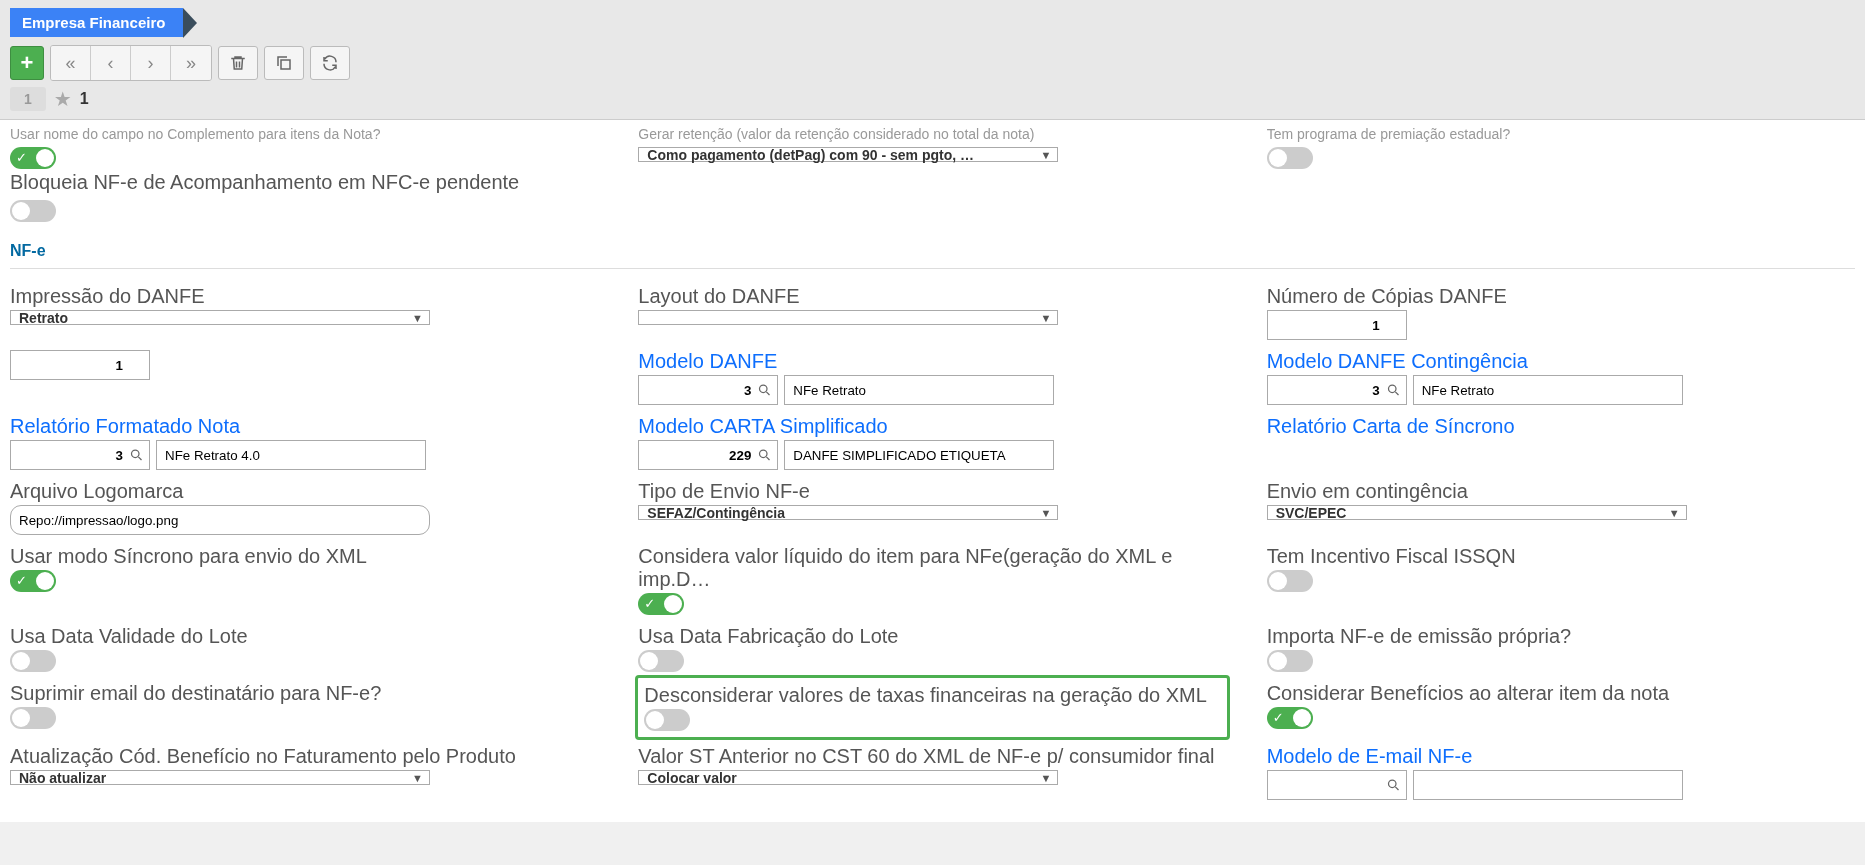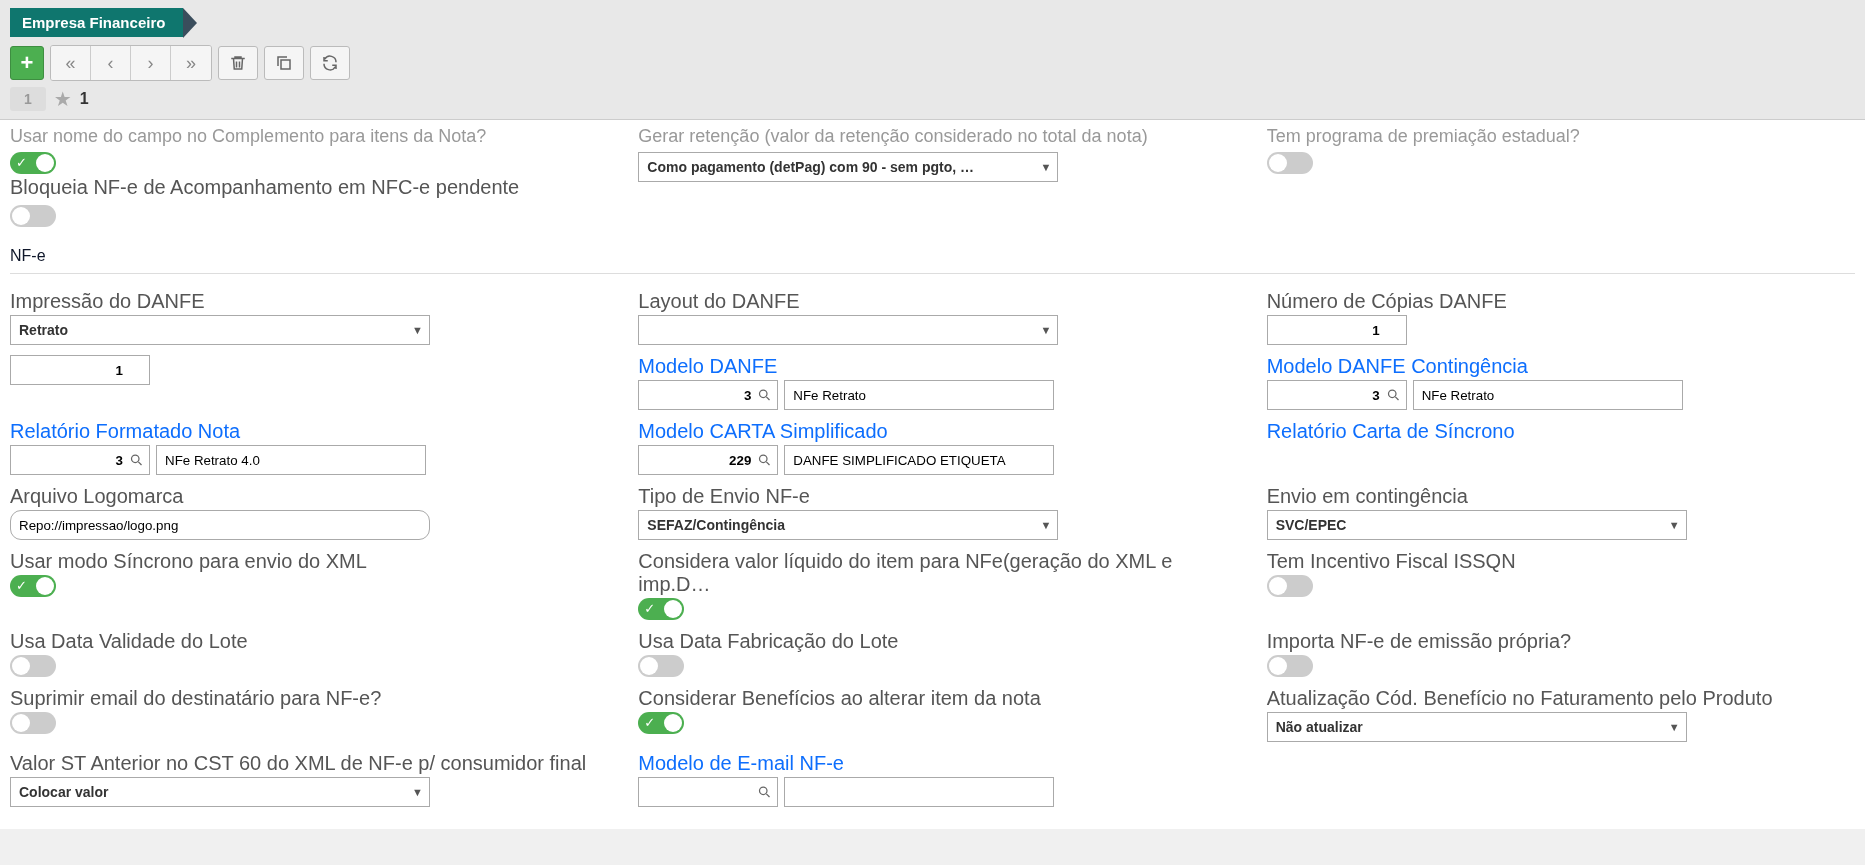--- a/index.html
+++ b/index.html
@@ -1,64 +1,64 @@
 <!DOCTYPE html>
 <html><head>
   <meta charset="utf-8">
   <style>
     * { box-sizing: border-box; margin: 0; padding: 0; font-family: Arial, Helvetica, sans-serif; }
     body { background: #f0f0f0; font-size: 14px; color: #333; }
     
     .header-bar { background: #e8e8e8; padding: 8px 10px; border-bottom: 1px solid #ccc; }
-    .breadcrumb-tag { display: inline-block; background: #0f766e; color: #fff; padding: 6px 18px 6px 12px; font-weight: 600; font-size: 15px; position: relative; }
+    .breadcrumb-tag { display: inline-block; background: #3b82f6; color: #fff; padding: 6px 18px 6px 12px; font-weight: 600; font-size: 15px; position: relative; }
     .breadcrumb-tag::after { content: ""; position: absolute; right: -14px; top: 0; border-top: 15px solid transparent; border-bottom: 15px solid transparent; border-left: 14px solid #3a4d5c; }
     
     .toolbar { display: flex; align-items: center; gap: 6px; margin-top: 8px; }
     .btn-add { background: #4caf50; color: #fff; width: 34px; height: 34px; display: flex; align-items: center; justify-content: center; border: 1px solid #3e8e41; border-radius: 3px; cursor: pointer; font-size: 22px; font-weight: bold; }
     .btn-nav-group { display: flex; border: 1px solid #bbb; border-radius: 3px; overflow: hidden; }
     .btn-nav { background: #f5f5f5; width: 40px; height: 34px; display: flex; align-items: center; justify-content: center; border: none; border-right: 1px solid #ccc; cursor: pointer; color: #888; font-size: 18px; }
     .btn-nav:last-child { border-right: none; }
     .btn-icon { background: #f5f5f5; width: 40px; height: 34px; display: flex; align-items: center; justify-content: center; border: 1px solid #bbb; border-radius: 3px; cursor: pointer; color: #666; }
     
     .record-bar { display: flex; align-items: center; gap: 8px; margin-top: 6px; }
     .record-num-box { background: #ddd; color: #999; padding: 4px 14px; font-weight: bold; border-radius: 3px; }
     .star { color: #aaa; font-size: 20px; }
     .record-count { font-weight: bold; color: #333; font-size: 16px; }
     
     .content { background: #fff; padding: 4px 10px 20px 10px; }
-    .cut-header { color: #999; font-size: 18px; white-space: nowrap; overflow: hidden; border-bottom: 1px solid transparent; padding-top: 2px; }
+    .cut-header { color: #999; font-size: 14px; white-space: nowrap; overflow: hidden; border-bottom: 1px solid transparent; padding-top: 2px; }
     
     .form-grid { display: grid; grid-template-columns: 1fr 1fr 1fr; gap: 4px 40px; }
     .col { display: flex; flex-direction: column; }
     
     .field { margin-bottom: 2px; padding-top: 4px; }
     .field.highlighted { border: 3px solid #4caf50; border-radius: 4px; padding: 6px; margin: -3px; }
     .label { color: #555; font-size: 20px; margin-bottom: 2px; display: block; }
     .label.link { color: #0d6efd; cursor: pointer; }
     
-    .select-box { position: relative; width: 420px; max-width: 100%; height: 30px; border: 1px solid #aaa; background: #fff; display: flex; align-items: center; padding: 0 24px 0 8px; font-weight: 600; cursor: pointer; }
+    .select-box { position: relative; width: 420px; max-width: 100%; height: 15px; border: 1px solid #aaa; background: #fff; display: flex; align-items: center; padding: 0 24px 0 8px; font-weight: 600; cursor: pointer; }
     .select-box .arrow { position: absolute; right: 6px; top: 50%; transform: translateY(-50%); font-size: 11px; color: #555; }
     .select-box.empty { font-weight: normal; }
     
     .lookup-group { display: flex; gap: 6px; align-items: center; }
     .num-input { width: 140px; height: 30px; border: 1px solid #aaa; padding: 0 26px 0 8px; text-align: right; font-weight: 600; position: relative; }
     .num-wrap { position: relative; display: inline-block; }
     .num-wrap .search-icon { position: absolute; right: 6px; top: 50%; transform: translateY(-50%); cursor: pointer; color: #555; }
     .text-input { height: 30px; border: 1px solid #aaa; padding: 0 8px; font-weight: 400; width: 270px; }
     .text-input.wide { width: 420px; border-radius: 11px; }
     
     .toggle { width: 46px; height: 22px; border-radius: 11px; position: relative; cursor: pointer; transition: background .2s; }
     .toggle.off { background: #ccc; }
     .toggle.on { background: #4caf50; }
     .toggle .knob { position: absolute; width: 18px; height: 18px; background: #fff; border-radius: 50%; top: 2px; transition: left .2s; }
     .toggle.off .knob { left: 2px; }
     .toggle.on .knob { left: 26px; }
     .toggle.on .check { position: absolute; left: 6px; top: 3px; color: #fff; font-size: 13px; }
     
-    .section-title { font-weight: normal; font-size: 16px; margin: 18px 0 8px 0; color: #0f172a; }
+    .section-title { font-weight: bold; font-size: 16px; margin: 18px 0 8px 0; color: #0369a1; }
     hr.section-line { border: none; border-top: 1px solid #ddd; margin-bottom: 12px; }
     
     svg.icon { width: 18px; height: 18px; stroke: #666; fill: none; stroke-width: 2; }
     svg.icon-sm { width: 15px; height: 15px; }
   </style>
 </head>
 <body>
 
 <div class="header-bar">
   <div class="breadcrumb-tag">Empresa Financeiro</div>
@@ -283,20 +283,26 @@
           <div class="knob"></div>
         </div>
     </div>
 
     <div class="field">
       <span class="label">Suprimir email do destinatário para NF-e?</span>
       <div class="toggle off">
           <div class="knob"></div>
         </div>
     </div>
+    <div class="field highlighted">
+      <span class="label">Desconsiderar valores de taxas financeiras na geração do XML</span>
+      <div class="toggle off">
+          <div class="knob"></div>
+        </div>
+    </div>
     <div class="field">
       <span class="label">Considerar Benefícios ao alterar item da nota</span>
       <div class="toggle on">
           <span class="check">✓</span>
           <div class="knob"></div>
         </div>
     </div>
 
     <div class="field">
       <span class="label">Atualização Cód. Benefício no Faturamento pelo Produto</span>

